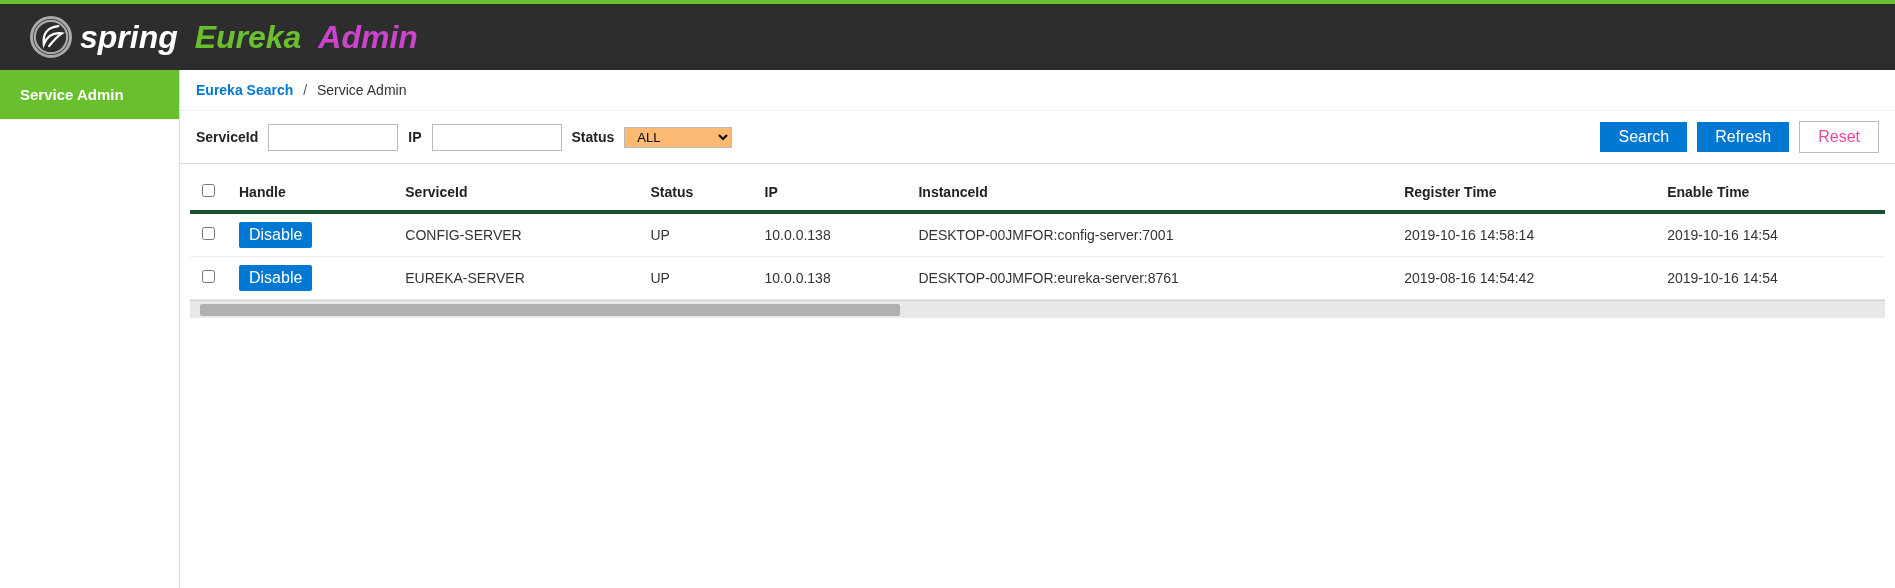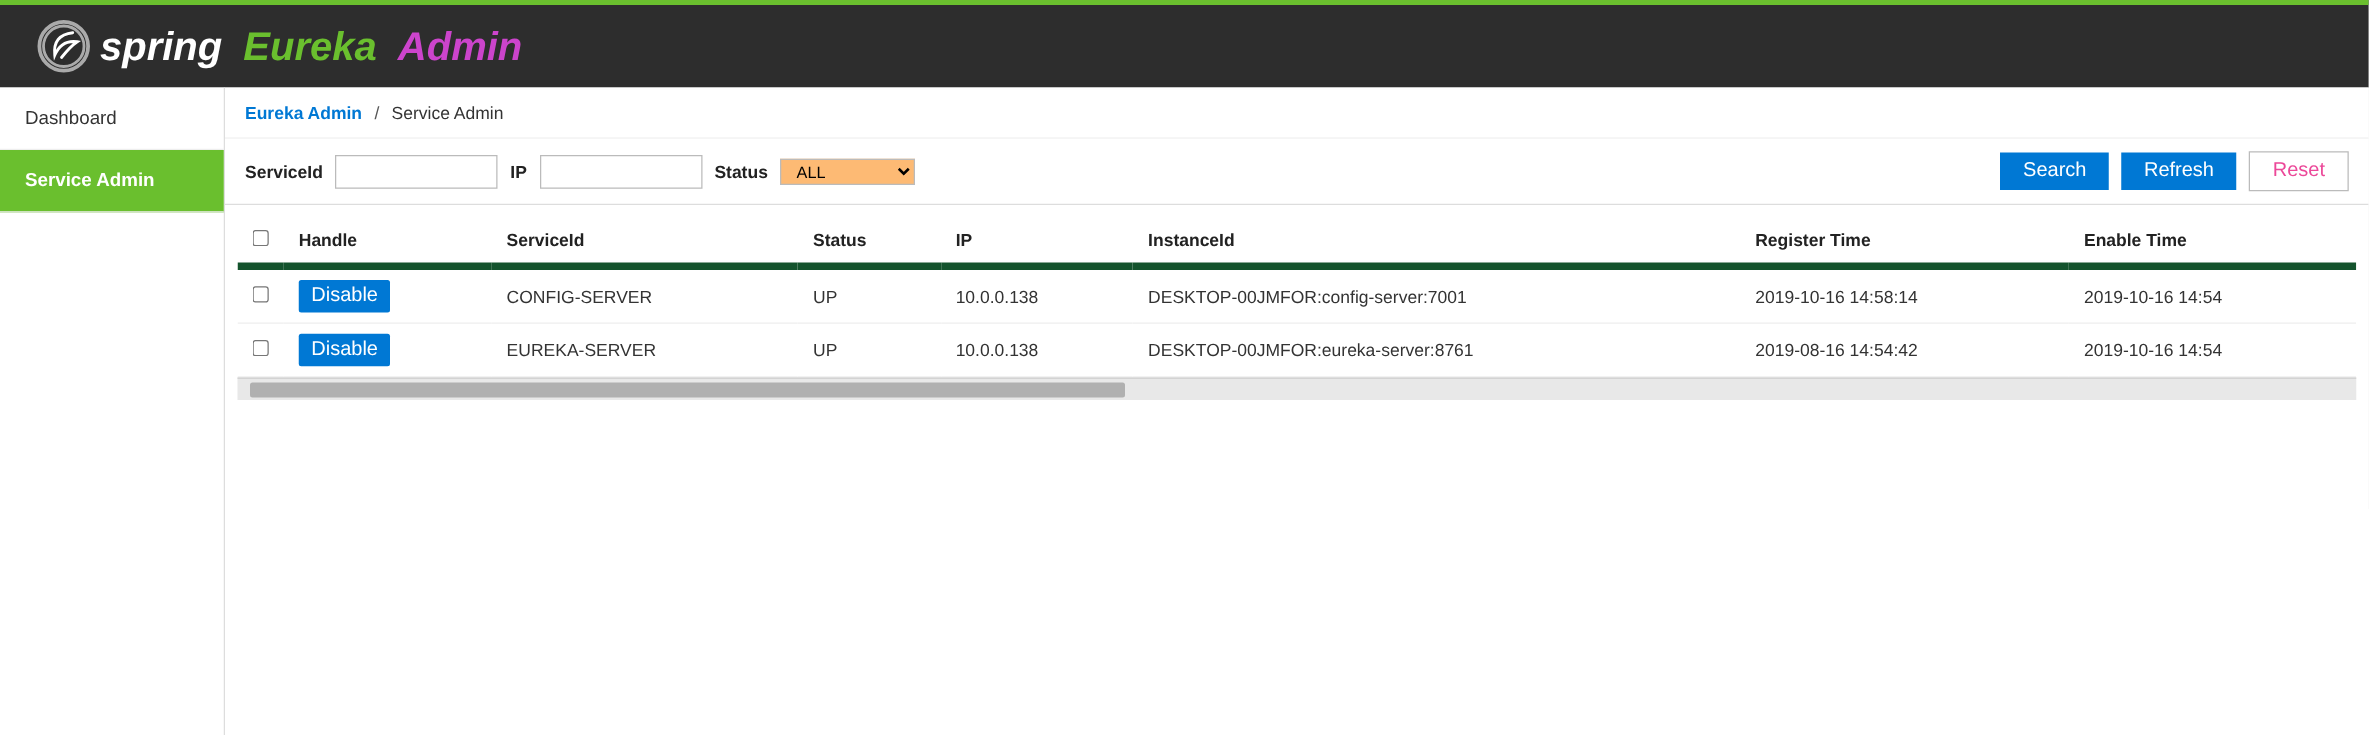--- a/index.html
+++ b/index.html
@@ -145,21 +145,21 @@
       margin: 10px 10px 0 10px;
     }
     table {
       width: 100%;
       border-collapse: collapse;
       font-size: 14px;
       min-width: 900px;
     }
     thead tr {
       background: #fff;
-      border-bottom: 6px solid #14532d;
+      border-bottom: 4px solid #14532d;
     }
     thead th {
       padding: 10px 12px;
       text-align: left;
       font-weight: bold;
       color: #222;
       white-space: nowrap;
     }
     tbody tr {
       border-bottom: 1px solid #eee;
@@ -224,32 +224,29 @@
       <span class="spring-text">spring</span>
       <span class="eureka-text">Eureka</span>
       <span class="admin-text">Admin</span>
     </span>
   </div>
 </div>
 
 <div class="layout">
 
   <div class="sidebar">
-    <div class="sidebar-item">
-      <span>Dashboard</span>
-    </div>
     <div class="sidebar-item active">
       <span>Service Admin</span>
     </div>
   </div>
 
   <div class="main">
 
     <div class="breadcrumb">
-      <span class="link">Eureka Admin</span>
+      <span class="link">Eureka Search</span>
       <span class="separator">/</span>
       <span>Service Admin</span>
     </div>
 
     <div class="filter-bar">
       <span class="filter-label">ServiceId</span>
       <input class="filter-input" type="text" style="">
 
       <span class="filter-label">IP</span>
       <input class="filter-input" type="text" style="">

